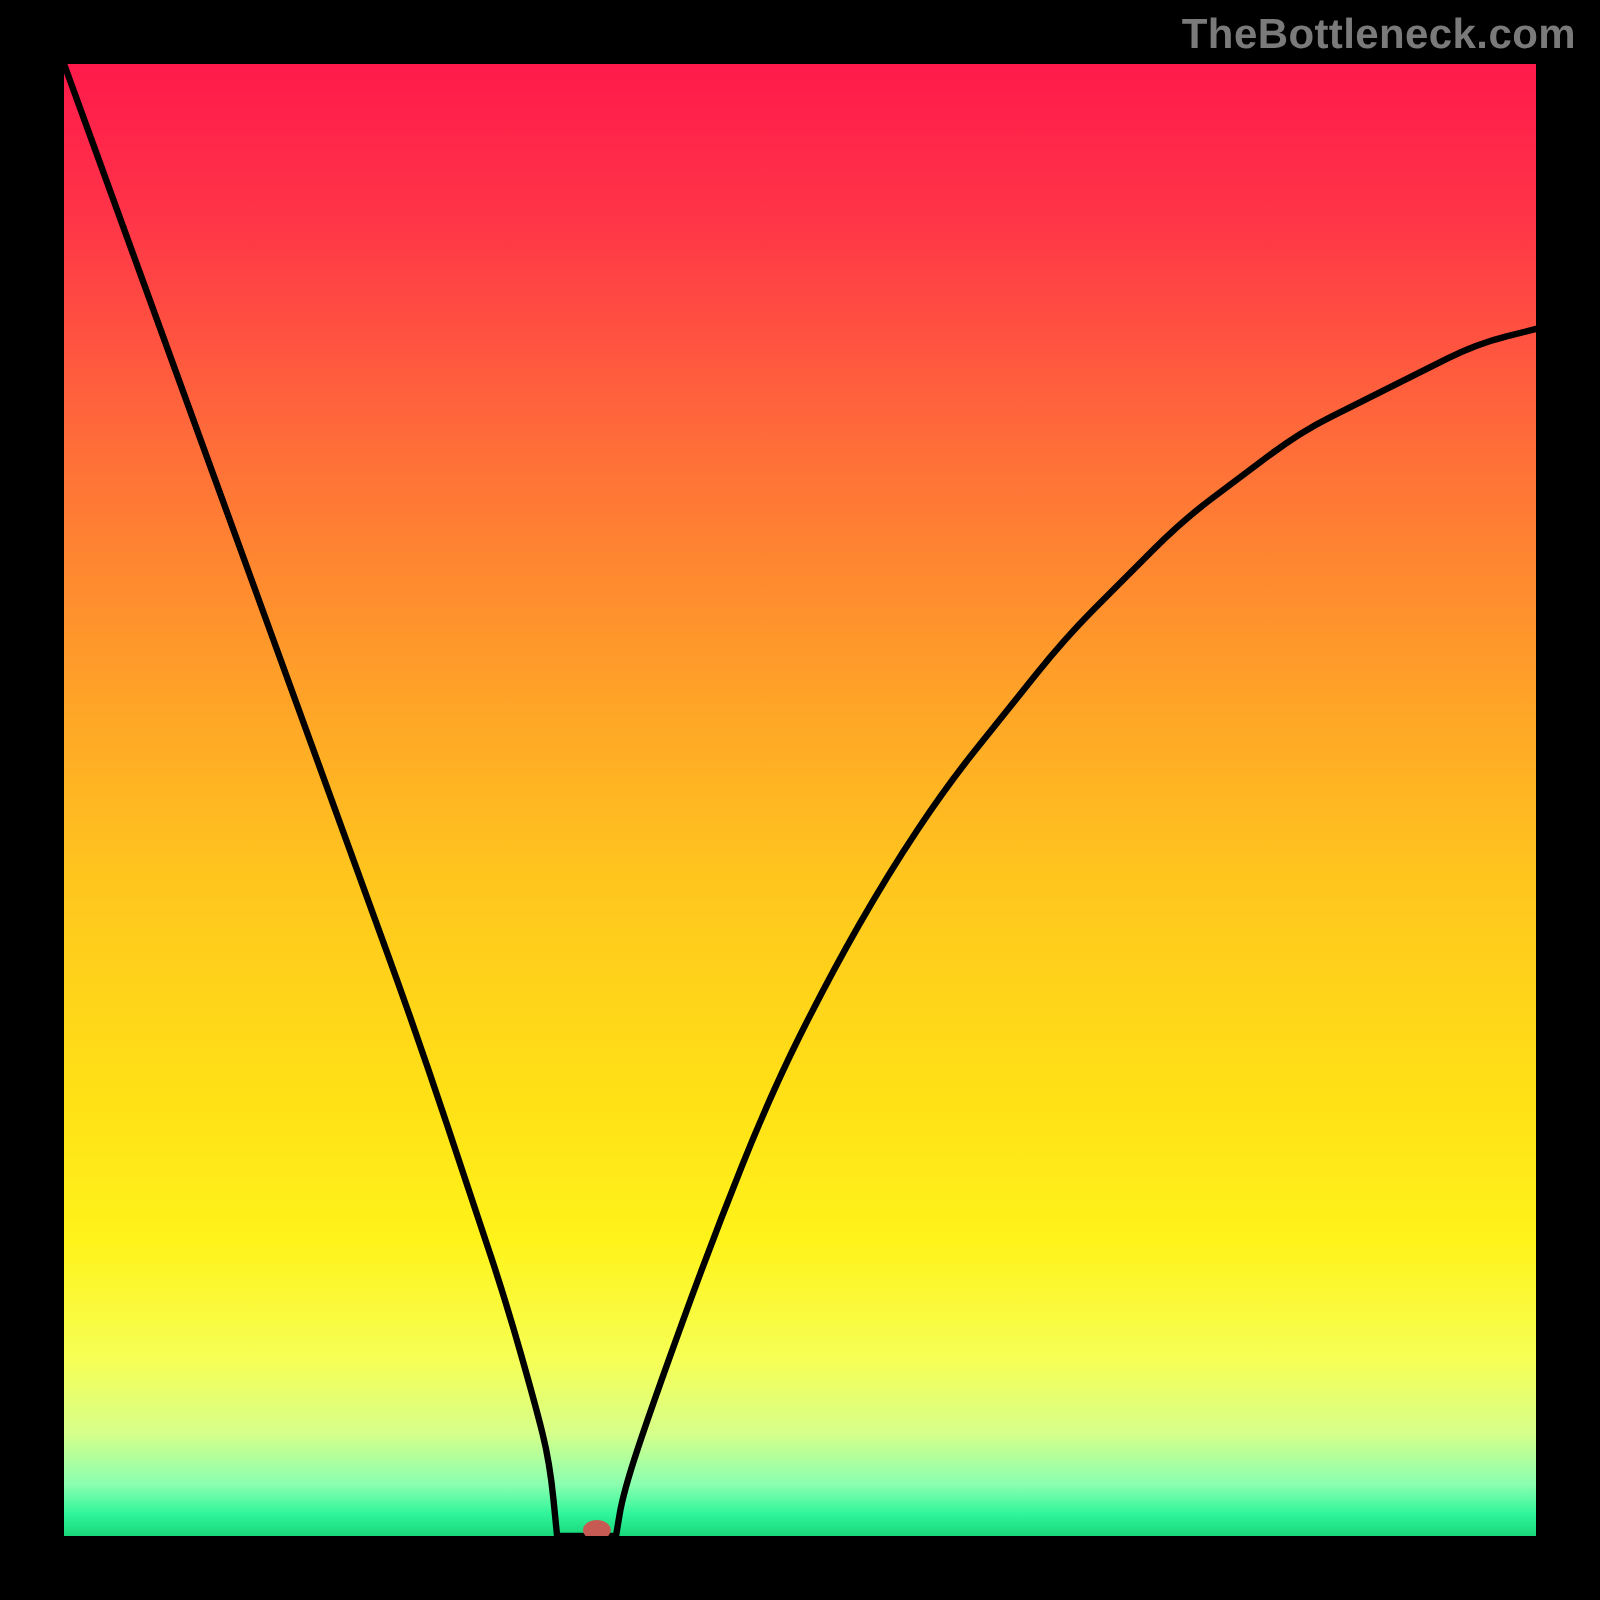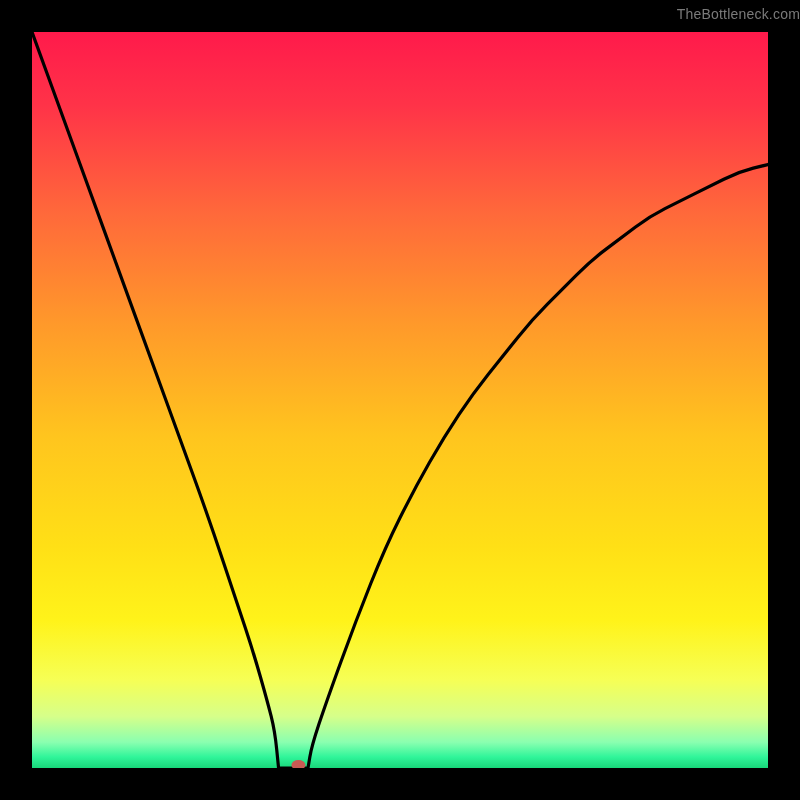--- a/index.html
+++ b/index.html
@@ -22,24 +22,24 @@
   .plot {
     position: absolute;
     left: 0;
     top: 0;
     width: 736px;
     height: 736px;
   }
   .watermark {
     position: absolute;
     top: 6px;
-    right: 0;
+    right: 12px;
     color: #7a7a7a;
-    font-size: 14px;
-    font-weight: 400;
+    font-size: 21px;
+    font-weight: 700;
     letter-spacing: 0.2px;
     user-select: none;
   }
 </style>
 </head>
 <body>
 
 <div class="frame">
   <svg class="plot" viewBox="0 0 736 736">
     <defs>

